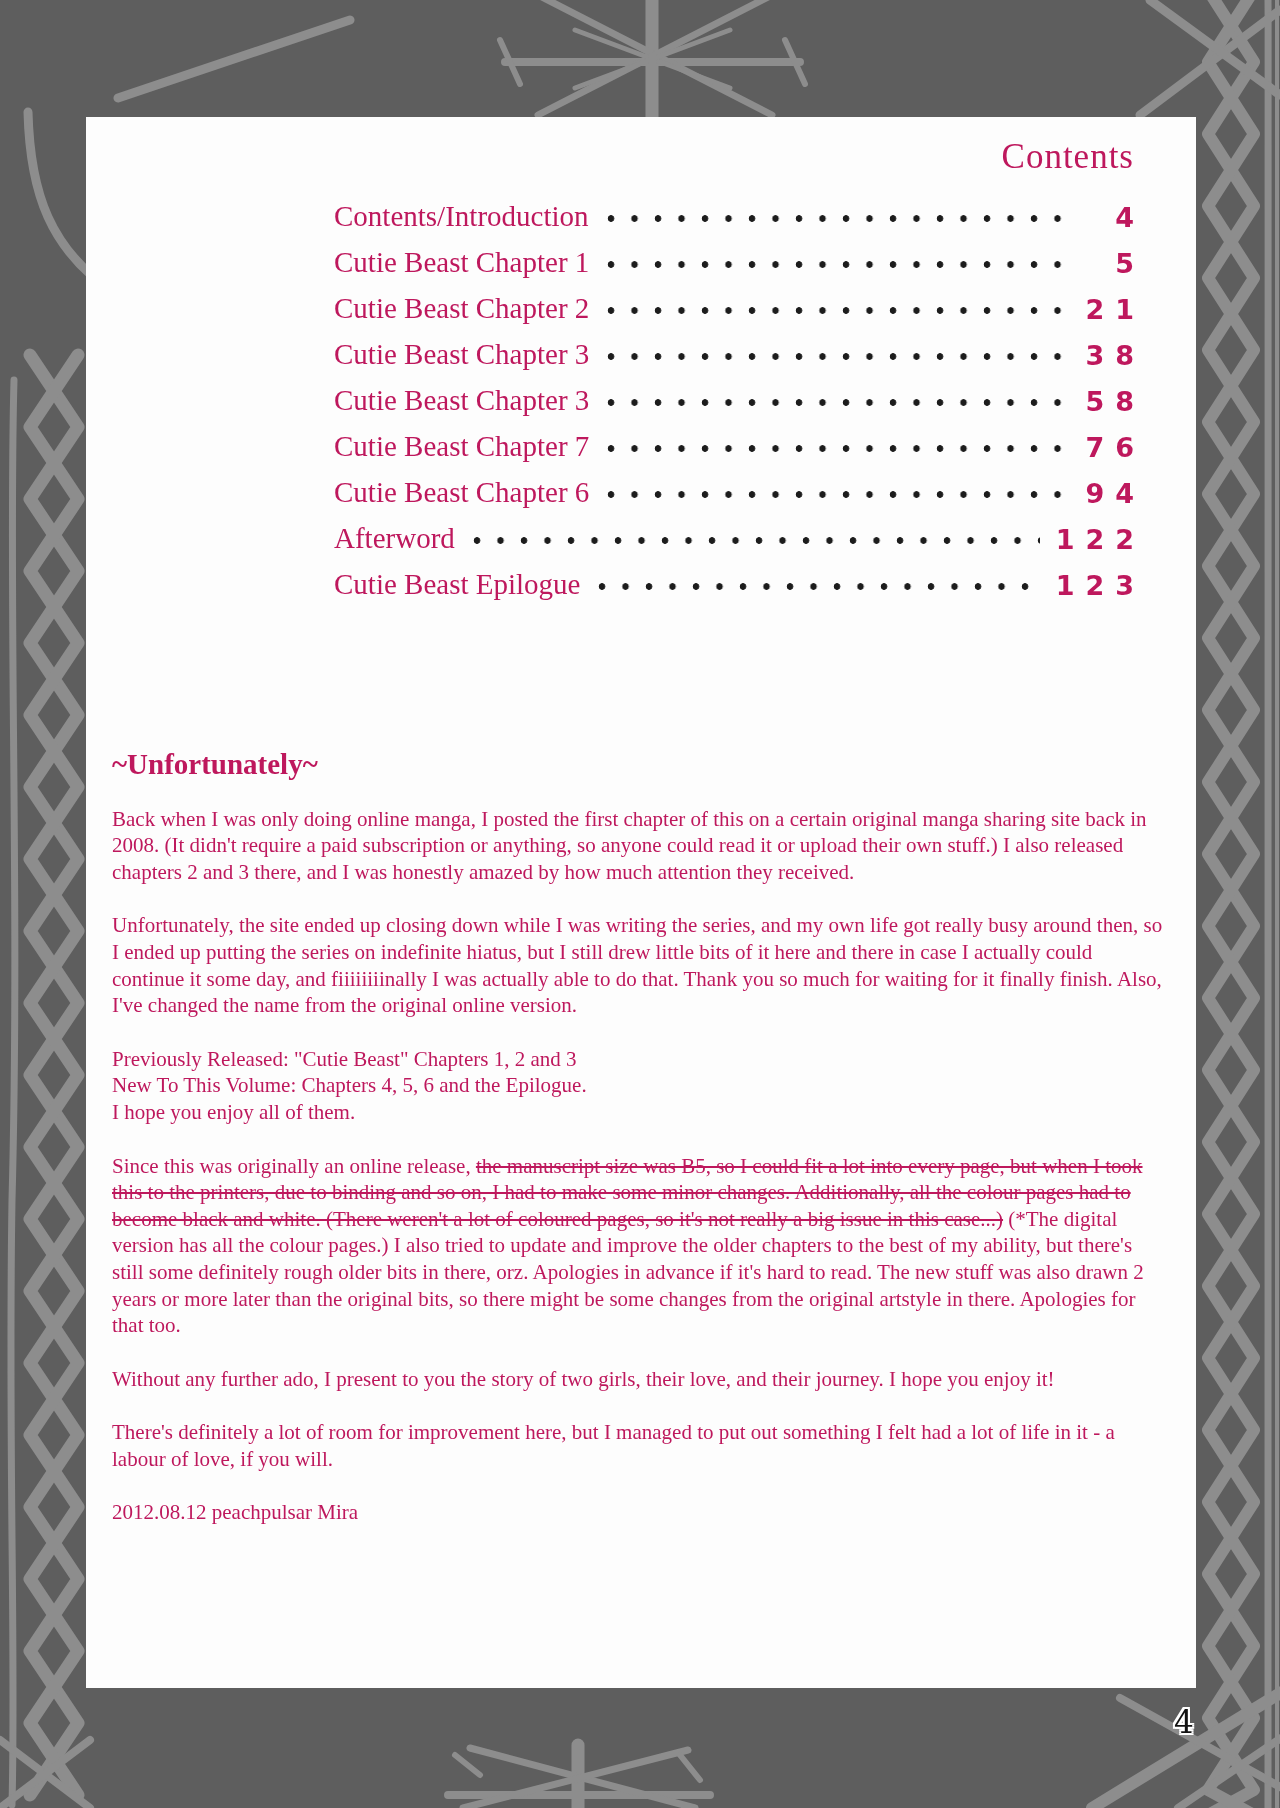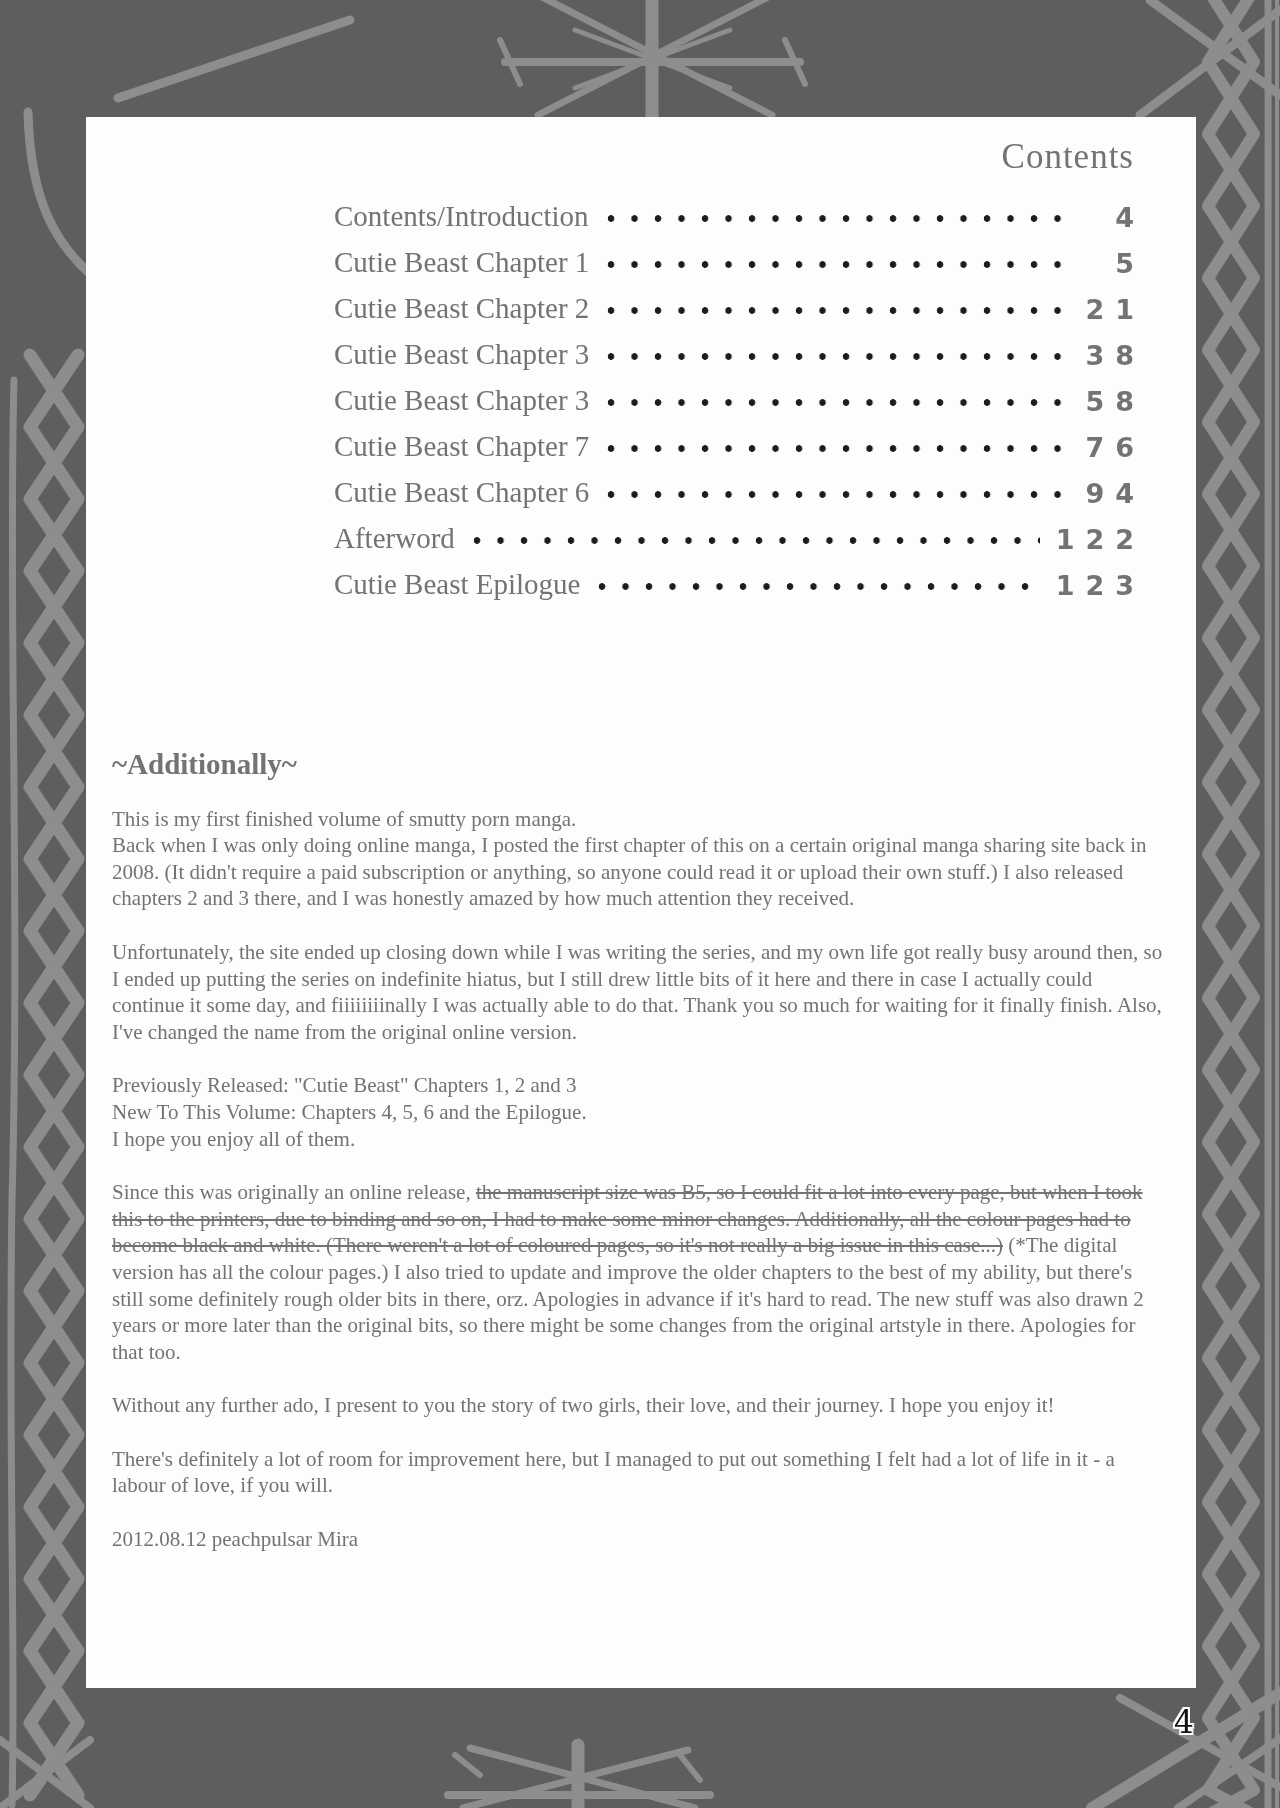--- a/index.html
+++ b/index.html
@@ -4,21 +4,21 @@
 <style>
   html,body{margin:0;padding:0;}
   body{
     width:1280px;height:1808px;position:relative;overflow:hidden;
     background:#5e5e5e;
     font-family:"Liberation Serif",serif;
   }
   .deco{position:absolute;left:0;top:0;z-index:0;}
   .book-page{
     position:absolute;left:86px;top:117px;width:1110px;height:1571px;
-    background:#fdfdfd;z-index:1;color:#737373;
+    background:#fdfdfd;z-index:1;color:#be185d;
   }
   
   .toc-wrap{position:absolute;top:20px;left:248px;right:62px;}
   .contents-title{
     font-size:35px;font-weight:400;text-align:right;margin:0 0 10px 0;letter-spacing:1px;
   }
   .toc-row{display:flex;align-items:flex-end;height:46px;font-size:29px;}
   .toc-label{white-space:nowrap;}
   .leader{
     flex:1;height:29px;margin:6px 16px 0 18px;
@@ -146,25 +146,24 @@
       <span class="toc-num">122</span>
     </div>
     <div class="toc-row">
       <span class="toc-label">Cutie Beast Epilogue</span>
       <span class="leader"></span>
       <span class="toc-num">123</span>
     </div>
   </div>
 
   <div class="intro">
-    <h2>~Additionally~</h2>
+    <h2>~Unfortunately~</h2>
 
 
     <p>
-      <span class="block">This is my first finished volume of smutty porn manga.</span>
       <span>Back when I was only doing online manga, I posted the first chapter of this on a certain original manga sharing site back in 2008. (It didn't require a paid subscription or anything, so anyone could read it or upload their own stuff.) I also released chapters 2 and 3 there, and I was honestly amazed by how much attention they received.</span>
     </p>
 
     <p>Unfortunately, the site ended up closing down while I was writing the series, and my own life got really busy around then, so I ended up putting the series on indefinite hiatus, but I still drew little bits of it here and there in case I actually could continue it some day, and fiiiiiiiinally I was actually able to do that. Thank you so much for waiting for it finally finish. Also, I've changed the name from the original online version.</p>
 
     <p>
       <span class="block">Previously Released: "Cutie Beast" Chapters 1, 2 and 3</span>
       <span class="block">New To This Volume: Chapters 4, 5, 6 and the Epilogue.</span>
       <span class="block">I hope you enjoy all of them.</span>
     </p>

